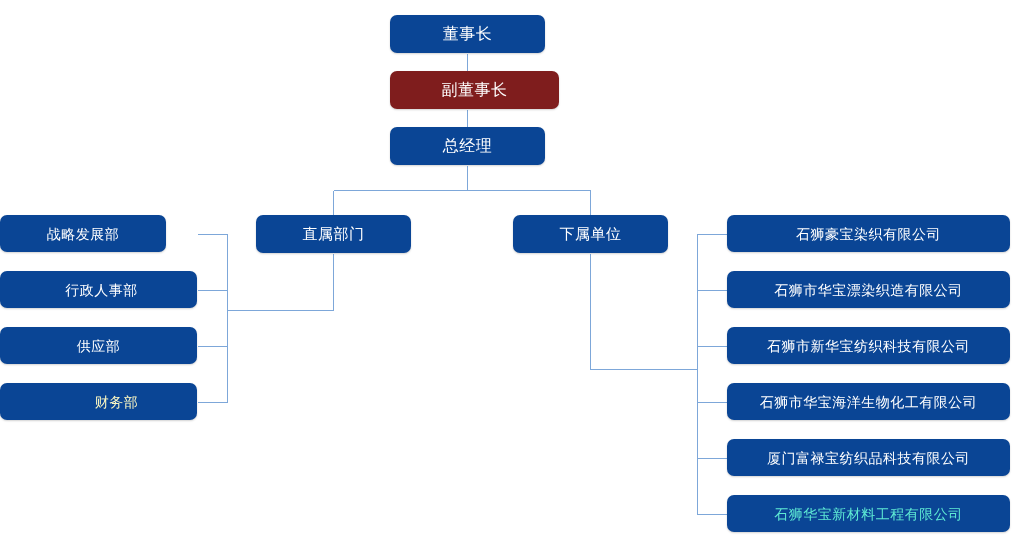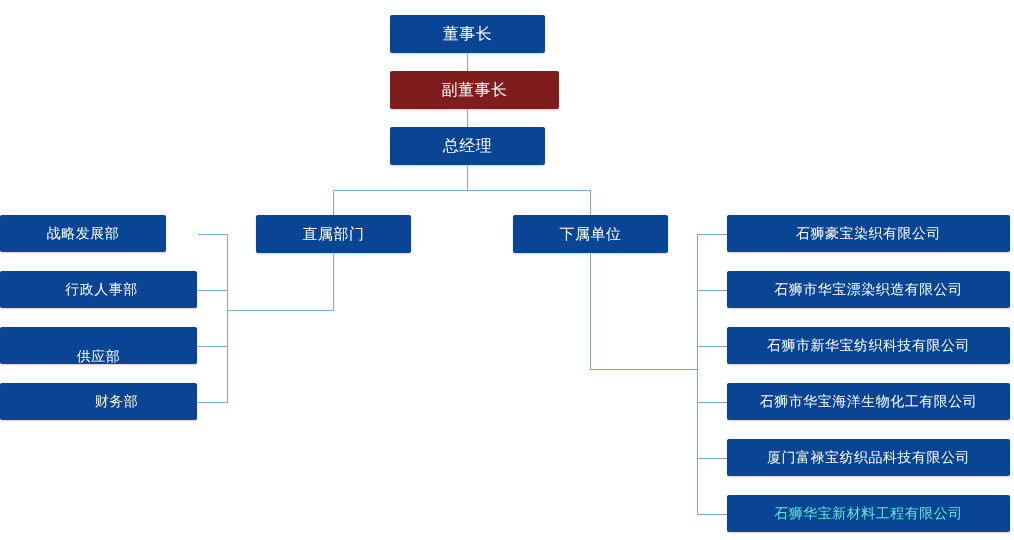--- a/index.html
+++ b/index.html
@@ -24,32 +24,31 @@
     top: 0;
     width: 1014px;
     height: 540px;
     pointer-events: none;
   }
   .node {
     position: absolute;
     box-sizing: border-box;
     background: #0a4595;
     color: #ffffff;
-    border-radius: 2px;
+    border-radius: 7px;
     display: flex;
     align-items: center;
     justify-content: center;
     text-align: center;
     font-size: 15px;
     line-height: 1;
     letter-spacing: 0.5px;
     white-space: nowrap;
     box-shadow: 0 1px 2px rgba(0,0,0,0.18);
     z-index: 2;
-    font-family: Liberation Serif, serif;
   }
   .node.level-top { font-size: 16px; }
   .node.level-mid { font-size: 15px; }
   .node.leaf      { font-size: 14px; }
 </style>
 </head>
 <body>
 
 <div id="org-chart">
 
@@ -95,21 +94,21 @@
       </div>
       <div class="node level-mid" style="left: 513px; top: 215px; width: 155px; height: 38px; background: rgb(10, 69, 149); color: rgb(255, 255, 255);">
         <span>下属单位</span>
       </div>
       <div class="node leaf" style="left: 0px; top: 215px; width: 166px; height: 37px; background: rgb(10, 69, 149); color: rgb(255, 255, 255);">
         <span>战略发展部</span>
       </div>
       <div class="node leaf" style="left: 0px; top: 271px; width: 197px; height: 37px; background: rgb(10, 69, 149); color: rgb(255, 255, 255); padding-left: 6px;">
         <span>行政人事部</span>
       </div>
-      <div class="node leaf" style="left: 0px; top: 327px; width: 197px; height: 37px; background: rgb(10, 69, 149); color: rgb(255, 255, 255); align-items: flex-end;">
+      <div class="node leaf" style="left: 0px; top: 327px; width: 197px; height: 37px; background: rgb(10, 69, 149); color: rgb(255, 255, 255);">
         <span>供应部</span>
       </div>
       <div class="node leaf" style="left: 0px; top: 383px; width: 197px; height: 37px; background: rgb(10, 69, 149); color: #fef9c3; padding-left: 36px;">
         <span>财务部</span>
       </div>
       <div class="node leaf" style="left: 727px; top: 215px; width: 283px; height: 37px; background: rgb(10, 69, 149); color: rgb(255, 255, 255);">
         <span>石狮豪宝染织有限公司</span>
       </div>
       <div class="node leaf" style="left: 727px; top: 271px; width: 283px; height: 37px; background: rgb(10, 69, 149); color: rgb(255, 255, 255);">
         <span>石狮市华宝漂染织造有限公司</span>

